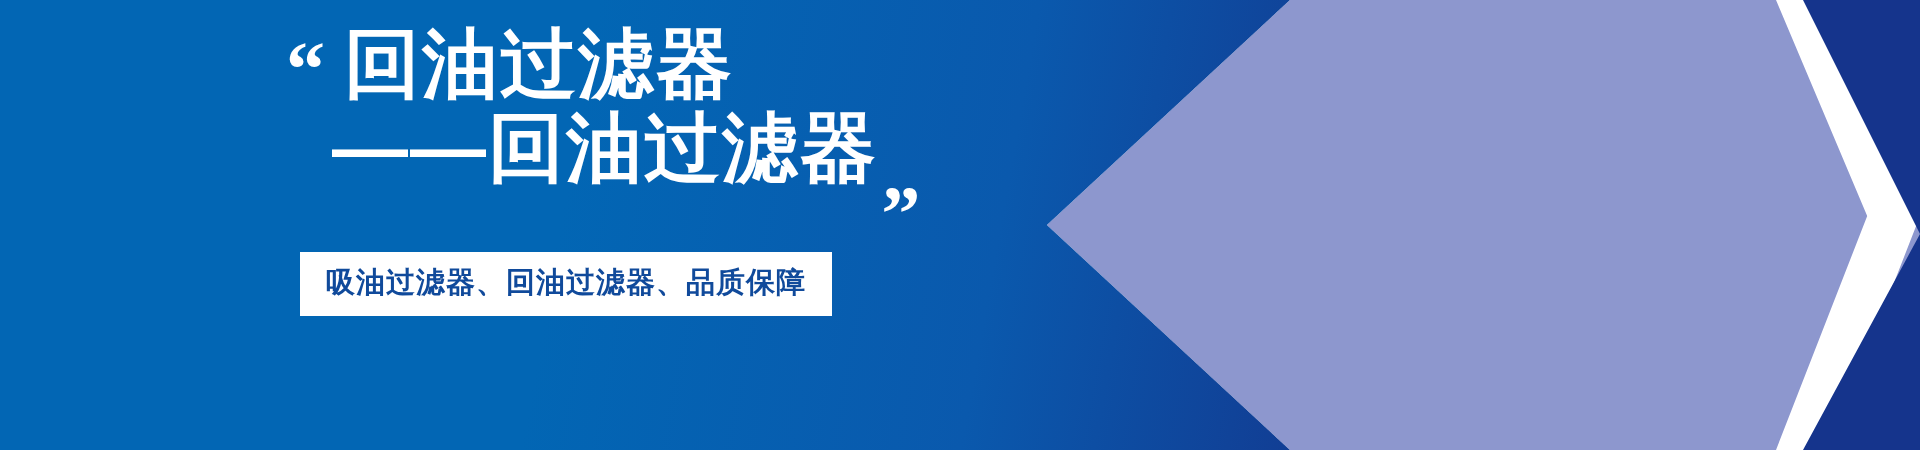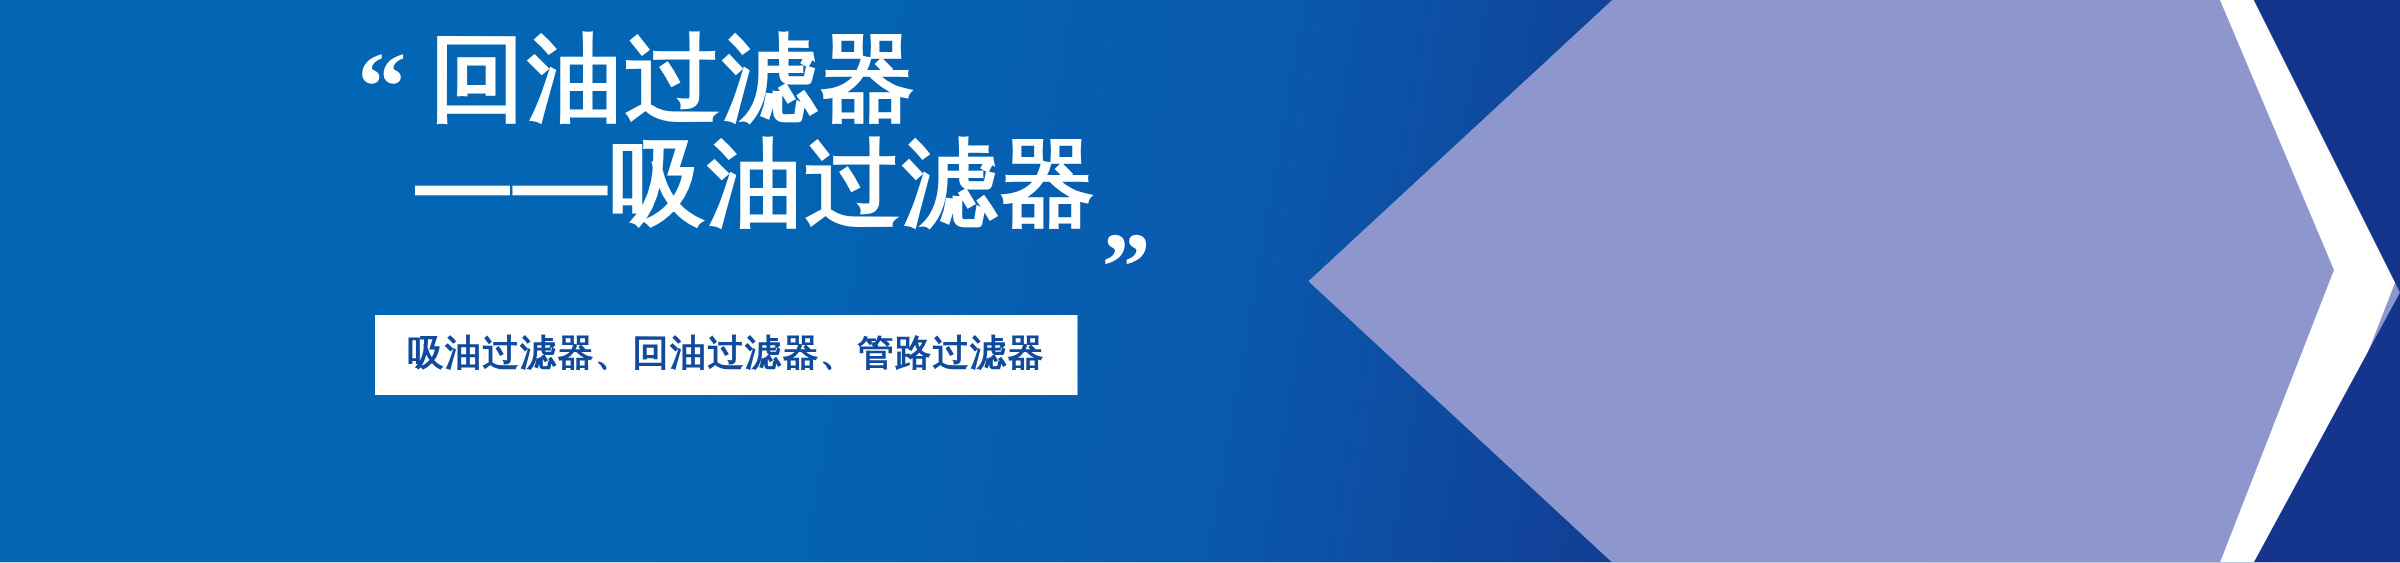--- a/index.html
+++ b/index.html
@@ -97,21 +97,21 @@
     <div class="chevron-white"></div>
     <div class="chevron-right"></div>
     <div class="corner-right"></div>
 
   </div>
 
   <div class="text-block">
     <span class="quote-open">“</span>
     <div class="headline line1">回油过滤器</div>
     <div class="headline line2">
-      <span>——吸油过滤器</span><span class="quote-close">„</span>
+      <span>——回油过滤器</span><span class="quote-close">„</span>
     </div>
   </div>
 
   <div class="subtitle-box">
-    <div class="subtitle-text">吸油过滤器、回油过滤器、管路过滤器</div>
+    <div class="subtitle-text">吸油过滤器、回油过滤器、品质保障</div>
   </div>
 
 </div>
 
 </body></html>

